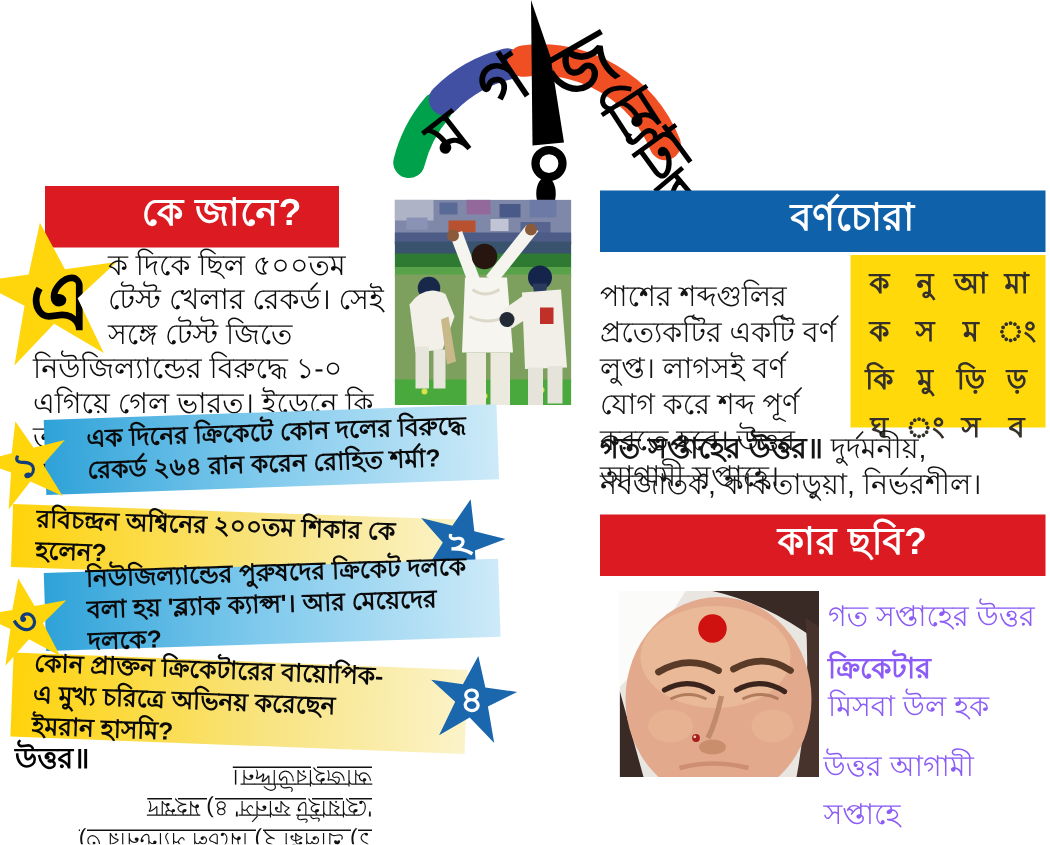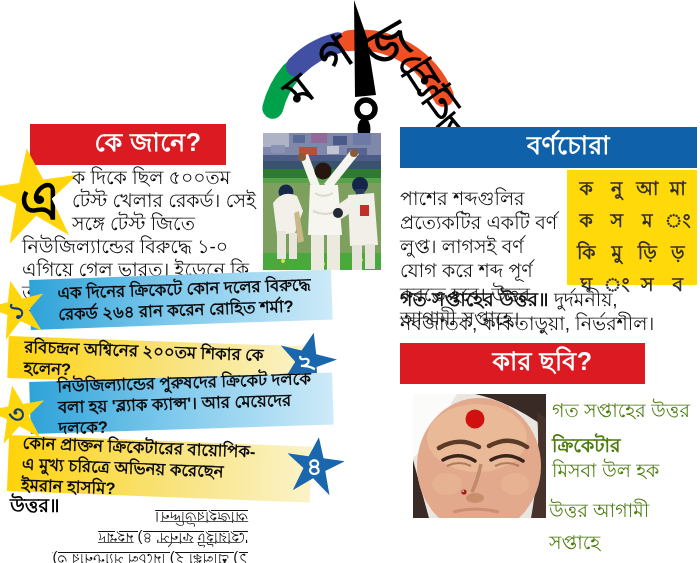--- a/index.html
+++ b/index.html
@@ -5,21 +5,21 @@
   * { margin:0; padding:0; box-sizing:border-box; }
   html,body { background:#ffffff; }
   #page {
     position:relative; width:700px; height:563px; background:#fff;
     overflow:hidden; font-family:"Liberation Sans", sans-serif; color:#151515;
   }
   .abs { position:absolute; }
 
   
   .hdr {
-    position:absolute; height:41px; display:flex; align-items:center; justify-content:center;
+    position:absolute; height:41px; display:flex; align-items:flex-end; justify-content:center;
     color:#fff; font-weight:bold; font-size:25px; letter-spacing:0.5px;padding-left:40px;
   }
   .hdr.red  { background:#dc1a21; }
   .hdr.blue { background:#0f61a9; }
 
   
   .intro {
     position:absolute; left:22px; top:166px; width:246px;
     font-size:19px; line-height:23px; color:#0d0d0d; font-weight:500;
   }
@@ -72,21 +72,21 @@
   #letter-grid .cell {
     display:flex; align-items:center; justify-content:center;
     font-size:19px; font-weight:bold; color:#35302a;
   }
   #lastweek-line {
     position:absolute; left:400px; top:288px; width:300px;
     font-size:19px; line-height:24px; color:#141414;
   }
   #lastweek-line .lbl { font-weight:bold; }
 
-  .caption { position:absolute; font-size:19px; color:#4d7c0f; font-weight:500; }
+  .caption { position:absolute; font-size:19px; color:#8b5cf6; font-weight:500; }
 
   .photo-frame { position:absolute; overflow:hidden; }
   svg { display:block; }
 </style>
 </head>
 <body>
 
 <div id="page">
 
   <div class="abs" style="left:250px; top:-2px; width:220px; height:150px;">
@@ -223,21 +223,21 @@
     <div class="cell">ঘ</div>
     <div class="cell">ং</div>
     <div class="cell">স</div>
     <div class="cell">ব</div>
   </div>
 
   <div id="lastweek-line">
     <span class="lbl">গত সপ্তাহের উত্তর॥</span><span> দুর্দমনীয়, নবজাতক, কাকতাড়ুয়া, নির্ভরশীল।</span>
   </div>
 
-  <div class="hdr red" style="left:400px; top:343px; width:245px;">
+  <div class="hdr red" style="left:400px; top:343px; width:297px;">
     <span>কার ছবি?</span>
   </div>
 
   <div class="photo-frame" style="left:413px; top:394px; width:133px; height:124px;">
     <svg width="133" height="124" viewBox="0 0 133 124">
       <rect x="0" y="0" width="133" height="124" fill="#e9e6e2"></rect>
       <polygon points="0,0 44,0 12,52 0,64" fill="#fbfbfa"></polygon>
       <path d="M62,0 L133,0 L133,34 Q98,8 62,0 Z" fill="#3a2a26"></path>
       <path d="M124,18 L133,24 L133,124 L118,124 Q128,70 124,18 Z" fill="#48332c"></path>
       <path d="M0,66 L16,124 L0,124 Z" fill="#3a2a26"></path>

